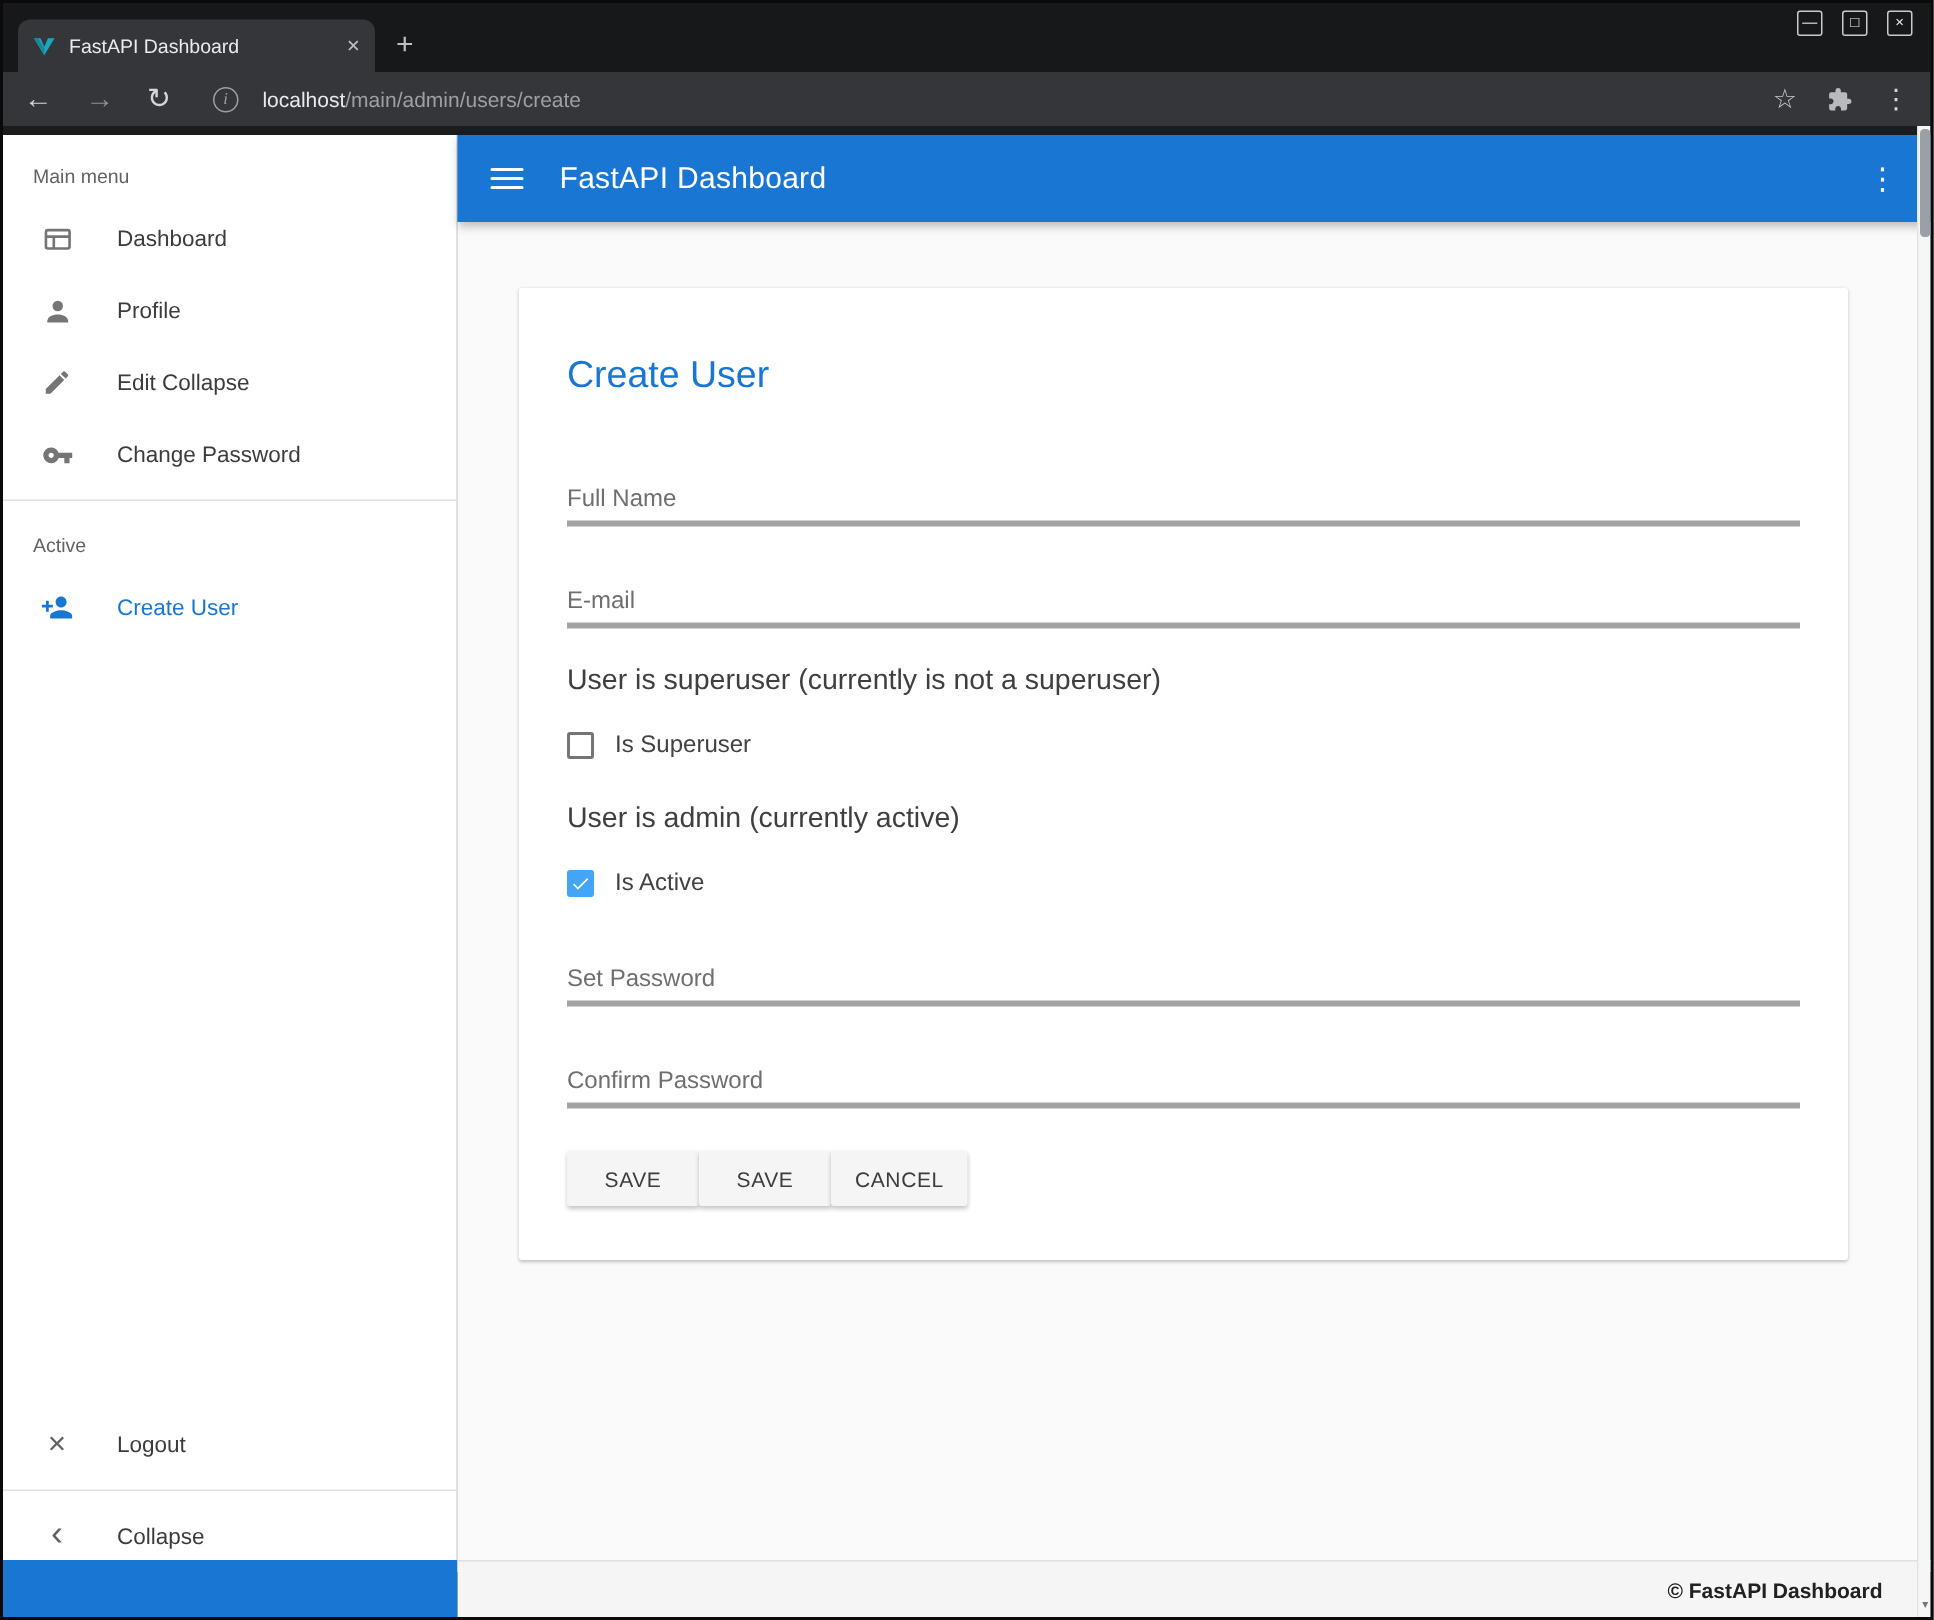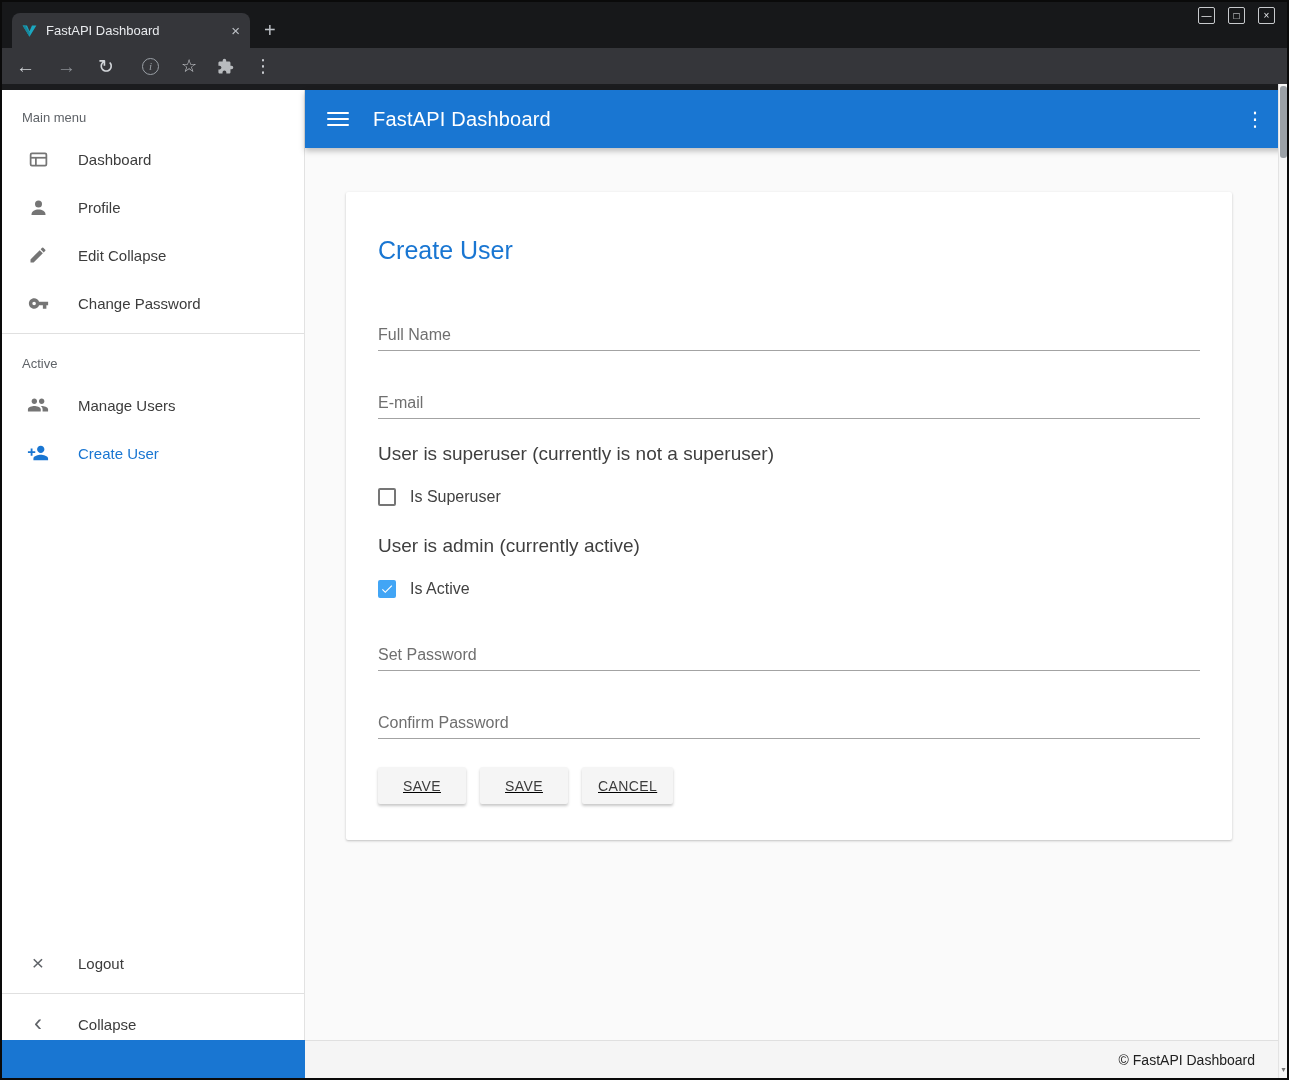--- a/index.html
+++ b/index.html
@@ -49,39 +49,39 @@
   .appbar { height:58px; background:#1976d2; display:flex; align-items:center; padding:0 22px; box-shadow:0 3px 6px rgba(0,0,0,.25); z-index:3; }
   .hamburger { width:22px; display:flex; flex-direction:column; gap:4px; cursor:pointer; }
   .hamburger span { display:block; height:2px; background:#fff; border-radius:1px; }
   .appbar-title { color:#fff; font-size:20px; font-weight:500; margin-left:24px; letter-spacing:.2px; }
   .appbar-kebab { margin-left:auto; color:#fff; font-size:20px; cursor:pointer; }
 
   .content { flex:1; background:#fafafa; overflow:hidden; }
   .card { width:886px; margin:44px 50px 0 41px; background:#fff; border-radius:2px; box-shadow:0 1px 3px rgba(0,0,0,.14), 0 1px 2px rgba(0,0,0,.10); padding:32px 32px 36px 32px; }
   .card-title { color:#1976d2; font-size:25px; font-weight:400; margin-top:12px; }
 
-  .field { display:block; width:100%; height:40px; margin-top:28px; border:none; border-bottom:1px solid #a3a3a3; background:transparent; font-size:16px; color:#212121; outline:none; font-family:"Liberation Sans", sans-serif; padding:14px 0 6px 0; }
+  .field { display:block; width:100%; height:40px; margin-top:28px; border:none; border-bottom:4px solid #a3a3a3; background:transparent; font-size:16px; color:#212121; outline:none; font-family:"Liberation Sans", sans-serif; padding:14px 0 6px 0; }
   .field::placeholder { color:#6f6f6f; opacity:1; }
   .field.first { margin-top:46px; }
 
   .note { font-size:19px; color:#3f3f3f; margin-top:24px; }
   .checkrow { display:flex; align-items:center; margin-top:18px; height:28px; cursor:pointer; }
   .cb { width:18px; height:18px; border-radius:2px; flex:0 0 auto; display:flex; align-items:center; justify-content:center; }
   .cb.unchecked { border:2px solid #757575; background:#fff; }
   .cb.checked { background:#42a5f5; border:2px solid #42a5f5; }
   .cb-label { font-size:16px; color:#424242; margin-left:14px; }
 
-  .btnrow { display:flex; gap:14px; margin-top:28px;text-decoration:underline; }
+  .btnrow { display:flex; margin-top:28px; }
   .btn { min-width:88px; height:37px; background:#f5f5f5; border:none; border-radius:2px; box-shadow:0 2px 3px rgba(0,0,0,.22); font-size:14px; font-weight:500; color:#3c3c3c; letter-spacing:.4px; cursor:pointer; font-family:"Liberation Sans", sans-serif; padding:0 16px; }
 
   
   .footer { position:absolute; left:0; right:0; bottom:0; height:38px; display:flex; }
   .footer-left { width:303px; background:#1976d2; }
   .footer-right { flex:1; background:#f5f5f5; border-top:1px solid #e0e0e0; display:flex; align-items:center; justify-content:flex-end; padding-right:32px; }
-  .footer-text { font-size:14px; color:#212121; }
+  .footer-text { font-size:14px; color:#212121;font-weight:bold; }
 
   
   .scrollbar { position:absolute; top:82px; right:0; bottom:0; width:9px; background:#f6f6f6; border-left:1px solid #e3e3e3; z-index:9; }
   .scroll-thumb { position:absolute; top:2px; left:1px; width:7px; height:72px; background:#9aa0a6; border-radius:3px; }
   .scroll-end { position:absolute; bottom:4px; left:0; width:9px; text-align:center; font-size:8px; color:#757575; }
 </style>
 </head>
 <body>
 
 <div class="window">
@@ -101,20 +101,21 @@
       <span class="wc">□</span>
       <span class="wc">×</span>
     </div>
   </div>
 
   <div class="addressbar">
     <span class="nav-glyph">←</span>
     <span class="nav-glyph dim">→</span>
     <span class="nav-glyph">↻</span>
     <span class="info-circle">i</span>
+    <span class="url"><span class="host">localhost</span><span class="path">/main/admin/users/create</span></span>
     <span class="addr-right">
       <span class="star">☆</span>
       <svg width="17" height="17" viewBox="0 0 24 24" fill="#b8bbbe">
         <path d="M20.5 11H19V7c0-1.1-.9-2-2-2h-4V3.5a2.5 2.5 0 0 0-5 0V5H4c-1.1 0-1.99.9-1.99 2v3.8H3.5c1.49 0 2.7 1.21 2.7 2.7s-1.21 2.7-2.7 2.7H2V20c0 1.1.9 2 2 2h3.8v-1.5c0-1.49 1.21-2.7 2.7-2.7 1.49 0 2.7 1.21 2.7 2.7V22H17c1.1 0 2-.9 2-2v-4h1.5a2.5 2.5 0 0 0 0-5z"></path>
       </svg>
       <span class="kebab">⋮</span>
     </span>
   </div>
 
   <div class="page">
@@ -157,28 +158,20 @@
           <svg width="21" height="21" viewBox="0 0 24 24" fill="currentColor">
               <path d="M12.65 10C11.83 7.67 9.61 6 7 6c-3.31 0-6 2.69-6 6s2.69 6 6 6c2.61 0 4.83-1.67 5.65-4H17v4h4v-4h2v-4H12.65zM7 14c-1.1 0-2-.9-2-2s.9-2 2-2 2 .9 2 2-.9 2-2 2z"></path>
             </svg>
         </span>
         <span class="nav-label">Change Password</span>
       </div>
 
       <div class="divider"></div>
       <div class="section-label">Active</div>
 
-      <div class="nav-item">
-        <span class="nav-icon">
-          <svg width="22" height="22" viewBox="0 0 24 24" fill="currentColor">
-              <path d="M16 11c1.66 0 2.99-1.34 2.99-3S17.66 5 16 5c-1.66 0-3 1.34-3 3s1.34 3 3 3zm-8 0c1.66 0 2.99-1.34 2.99-3S9.66 5 8 5C6.34 5 5 6.34 5 8s1.34 3 3 3zm0 2c-2.33 0-7 1.17-7 3.5V19h14v-2.5c0-2.33-4.67-3.5-7-3.5zm8 0c-.29 0-.62.02-.97.05 1.16.84 1.97 1.97 1.97 3.45V19h6v-2.5c0-2.33-4.67-3.5-7-3.5z"></path>
-            </svg>
-        </span>
-        <span class="nav-label">Manage Users</span>
-      </div>
 
       <div class="nav-item active">
         <span class="nav-icon">
           <svg width="22" height="22" viewBox="0 0 24 24" fill="currentColor">
               <path d="M15 12c2.21 0 4-1.79 4-4s-1.79-4-4-4-4 1.79-4 4 1.79 4 4 4zm-9-2V7H4v3H1v2h3v3h2v-3h3v-2H6zm9 4c-2.67 0-8 1.34-8 4v2h16v-2c0-2.66-5.33-4-8-4z"></path>
             </svg>
         </span>
         <span class="nav-label">Create User</span>
       </div>
 

